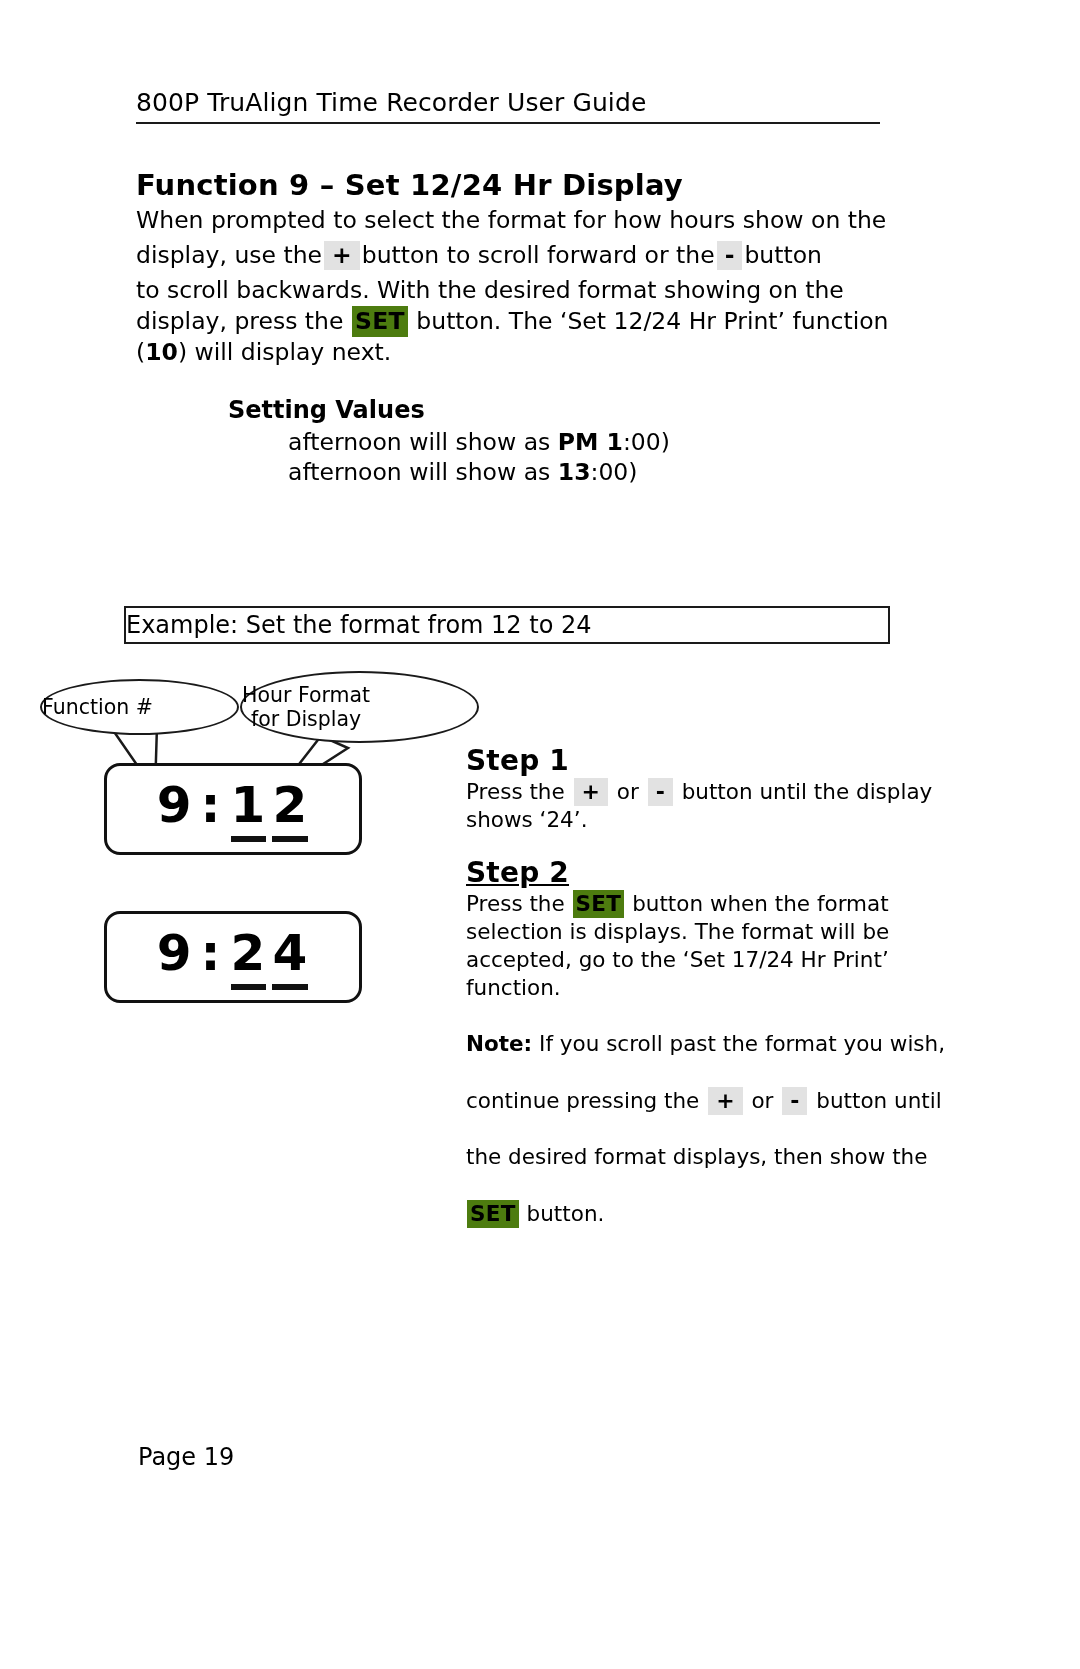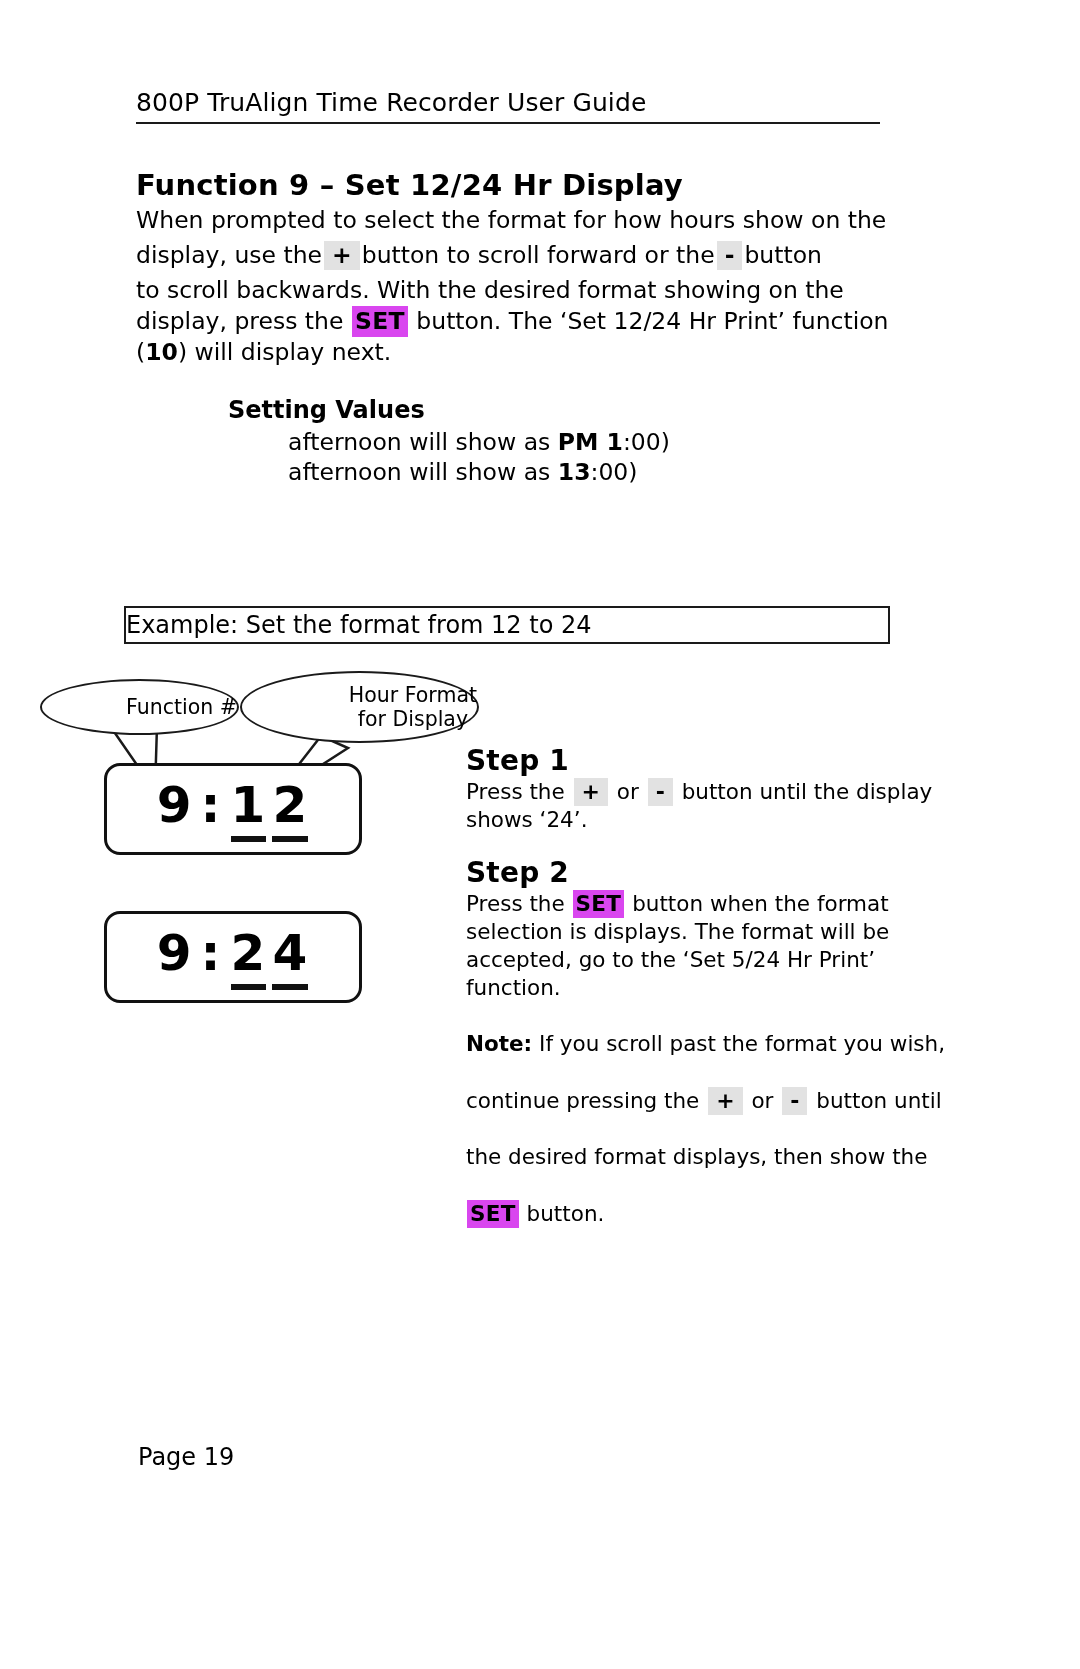--- a/index.html
+++ b/index.html
@@ -66,21 +66,21 @@
   
   .key {
     background: #e2e2e2;
     font-weight: bold;
     padding: 1px 8px;
     margin: 0 2px;
     display: inline-block;
     line-height: 1.15;
   }
   .key-set {
-    background: #d946ef;
+    background: #4d7c0f;
     font-weight: bold;
     padding: 0px 3px;
     margin: 0 1px;
     display: inline-block;
     letter-spacing: 0.3px;
   }
   .key-sm {
     background: #e2e2e2;
     font-weight: bold;
     padding: 0px 8px;
@@ -123,21 +123,21 @@
   }
 
   
   .callout {
     position: absolute;
     border: 2.5px solid #1a1a1a;
     border-radius: 50%;
     background: #ffffff;
     display: flex;
     align-items: center;
-    justify-content: flex-end;
+    justify-content: flex-start;
     text-align: center;
     font-size: 20.5px;
     line-height: 24px;
     z-index: 3;
   }
   #callout-function {
     left: 40px; top: 679px;
     width: 195px; height: 52px;
   }
   #callout-hourfmt {
@@ -196,21 +196,21 @@
     font-weight: bold;
     letter-spacing: 0.2px;
     margin-bottom: 1px;
   }
   .step-body {
     font-size: 21.5px;
     line-height: 28px;
     margin-bottom: 22px;
   }
   .step-body .ln { display: block; white-space: nowrap; }
-  #step2-head { margin-top: 20px; }
+  #step2-head { margin-top: 20px; text-decoration: underline; }
   .note-block {
     font-size: 21.5px;
     line-height: 28.5px;
     margin-top: 14px;
   }
   .note-block .ln { display: block; white-space: nowrap; margin-top: 28px; }
 
   
   .footer {
     position: absolute;
@@ -291,21 +291,21 @@
     <div class="step-head">Step 1</div>
     <div class="step-body">
       <span class="ln"><span>Press the</span> <span class="key-sm">+</span> <span>or</span> <span class="key-sm">-</span> <span>button until the display</span></span>
       <span class="ln">shows ‘24’.</span>
     </div>
 
     <div class="step-head" id="step2-head">Step 2</div>
     <div class="step-body">
       <span class="ln"><span>Press the</span> <span class="key-set">SET</span> <span>button when the format</span></span>
       <span class="ln">selection is displays. The format will be</span>
-      <span class="ln">accepted, go to the ‘Set 5/24 Hr Print’</span>
+      <span class="ln">accepted, go to the ‘Set 17/24 Hr Print’</span>
       <span class="ln">function.</span>
     </div>
 
     <div class="note-block">
       <span class="ln"><b class="nb">Note:</b> <span>If you scroll past the format you wish,</span></span>
       <span class="ln"><span>continue pressing the</span> <span class="key-sm">+</span> <span>or</span> <span class="key-sm">-</span> <span>button until</span></span>
       <span class="ln">the desired format displays, then show the</span>
       <span class="ln"><span class="key-set">SET</span> <span>button.</span></span>
     </div>
 

